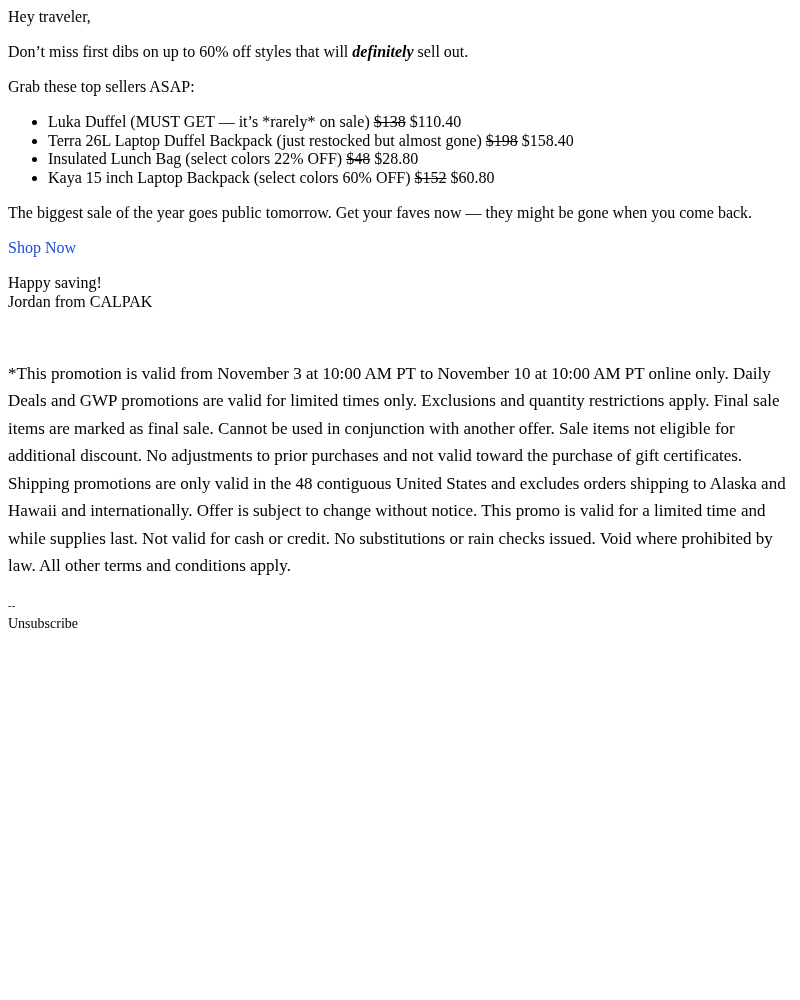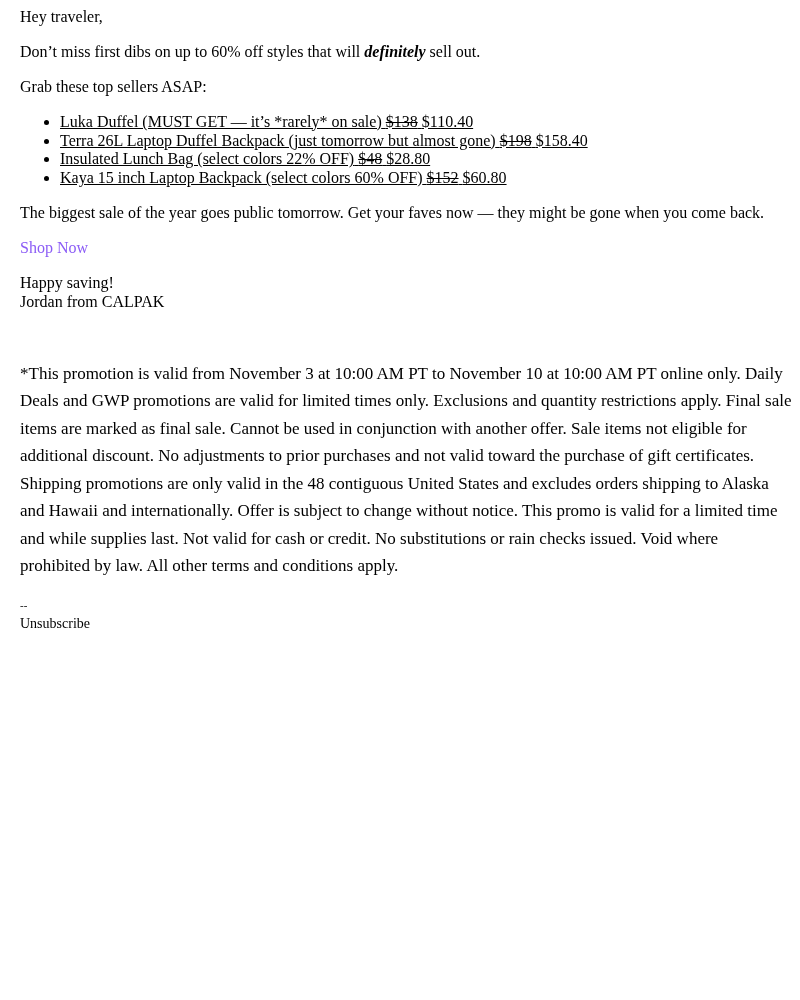--- a/index.html
+++ b/index.html
@@ -12,37 +12,35 @@
     height: 1000px;
     font-family: "Liberation Serif", "DejaVu Serif", serif;
     font-size: 16px;
     line-height: 1.18;
     color: #000000;
     -webkit-font-smoothing: none;
   }
   .email-body {
     padding: 8px;
     box-sizing: border-box;
-    margin-left: 12px;
   }
   p {
     margin: 0 0 1em 0;
   }
   p.tight {
     margin: 0;
   }
   ul.product-list {
     margin: 1em 0;
     padding-left: 40px;
     list-style-type: disc;
   }
   ul.product-list li {
     margin: 0;
     padding: 0;
-    text-decoration: underline;
   }
   .old-price {
     text-decoration: line-through;
   }
   .new-price {
     text-decoration: none;
   }
   .emph-strong {
     font-weight: bold;
     font-style: italic;
@@ -65,39 +63,39 @@
     line-height: 1.5;
     margin: 0;
   }
   .unsubscribe-link {
     font-size: 14px;
     line-height: 1.5;
     color: #000000;
     text-decoration: none;
   }
   .shop-now-link {
-    color: #8b5cf6;
+    color: #1d4ed8;
     text-decoration: none;
   }
 </style>
 </head>
 <body>
 
 <div class="email-body">
 
   <p class="greeting">Hey traveler,</p>
 
 
   <p class="subheadline"><span>Don’t miss first dibs on up to 60% off styles that will </span><span class="emph-strong">definitely</span><span> sell out.</span></p>
 
   <p class="list-intro">Grab these top sellers ASAP:</p>
 
   <ul class="product-list">
     <li><span>Luka Duffel (MUST GET — it’s *rarely* on sale)</span> <span class="old-price">$138</span> <span class="new-price">$110.40</span></li>
-    <li><span>Terra 26L Laptop Duffel Backpack (just tomorrow but almost gone)</span> <span class="old-price">$198</span> <span class="new-price">$158.40</span></li>
+    <li><span>Terra 26L Laptop Duffel Backpack (just restocked but almost gone)</span> <span class="old-price">$198</span> <span class="new-price">$158.40</span></li>
     <li><span>Insulated Lunch Bag (select colors 22% OFF)</span> <span class="old-price">$48</span> <span class="new-price">$28.80</span></li>
     <li><span>Kaya 15 inch Laptop Backpack (select colors 60% OFF)</span> <span class="old-price">$152</span> <span class="new-price">$60.80</span></li>
   </ul>
 
   <p class="urgency">The biggest sale of the year goes public tomorrow. Get your faves now — they might be gone when you come back.</p>
 
   <p class="cta"><a class="shop-now-link" href="#">Shop Now</a></p>
 
   <div class="signature-block">
     <p class="tight">Happy saving!</p>

